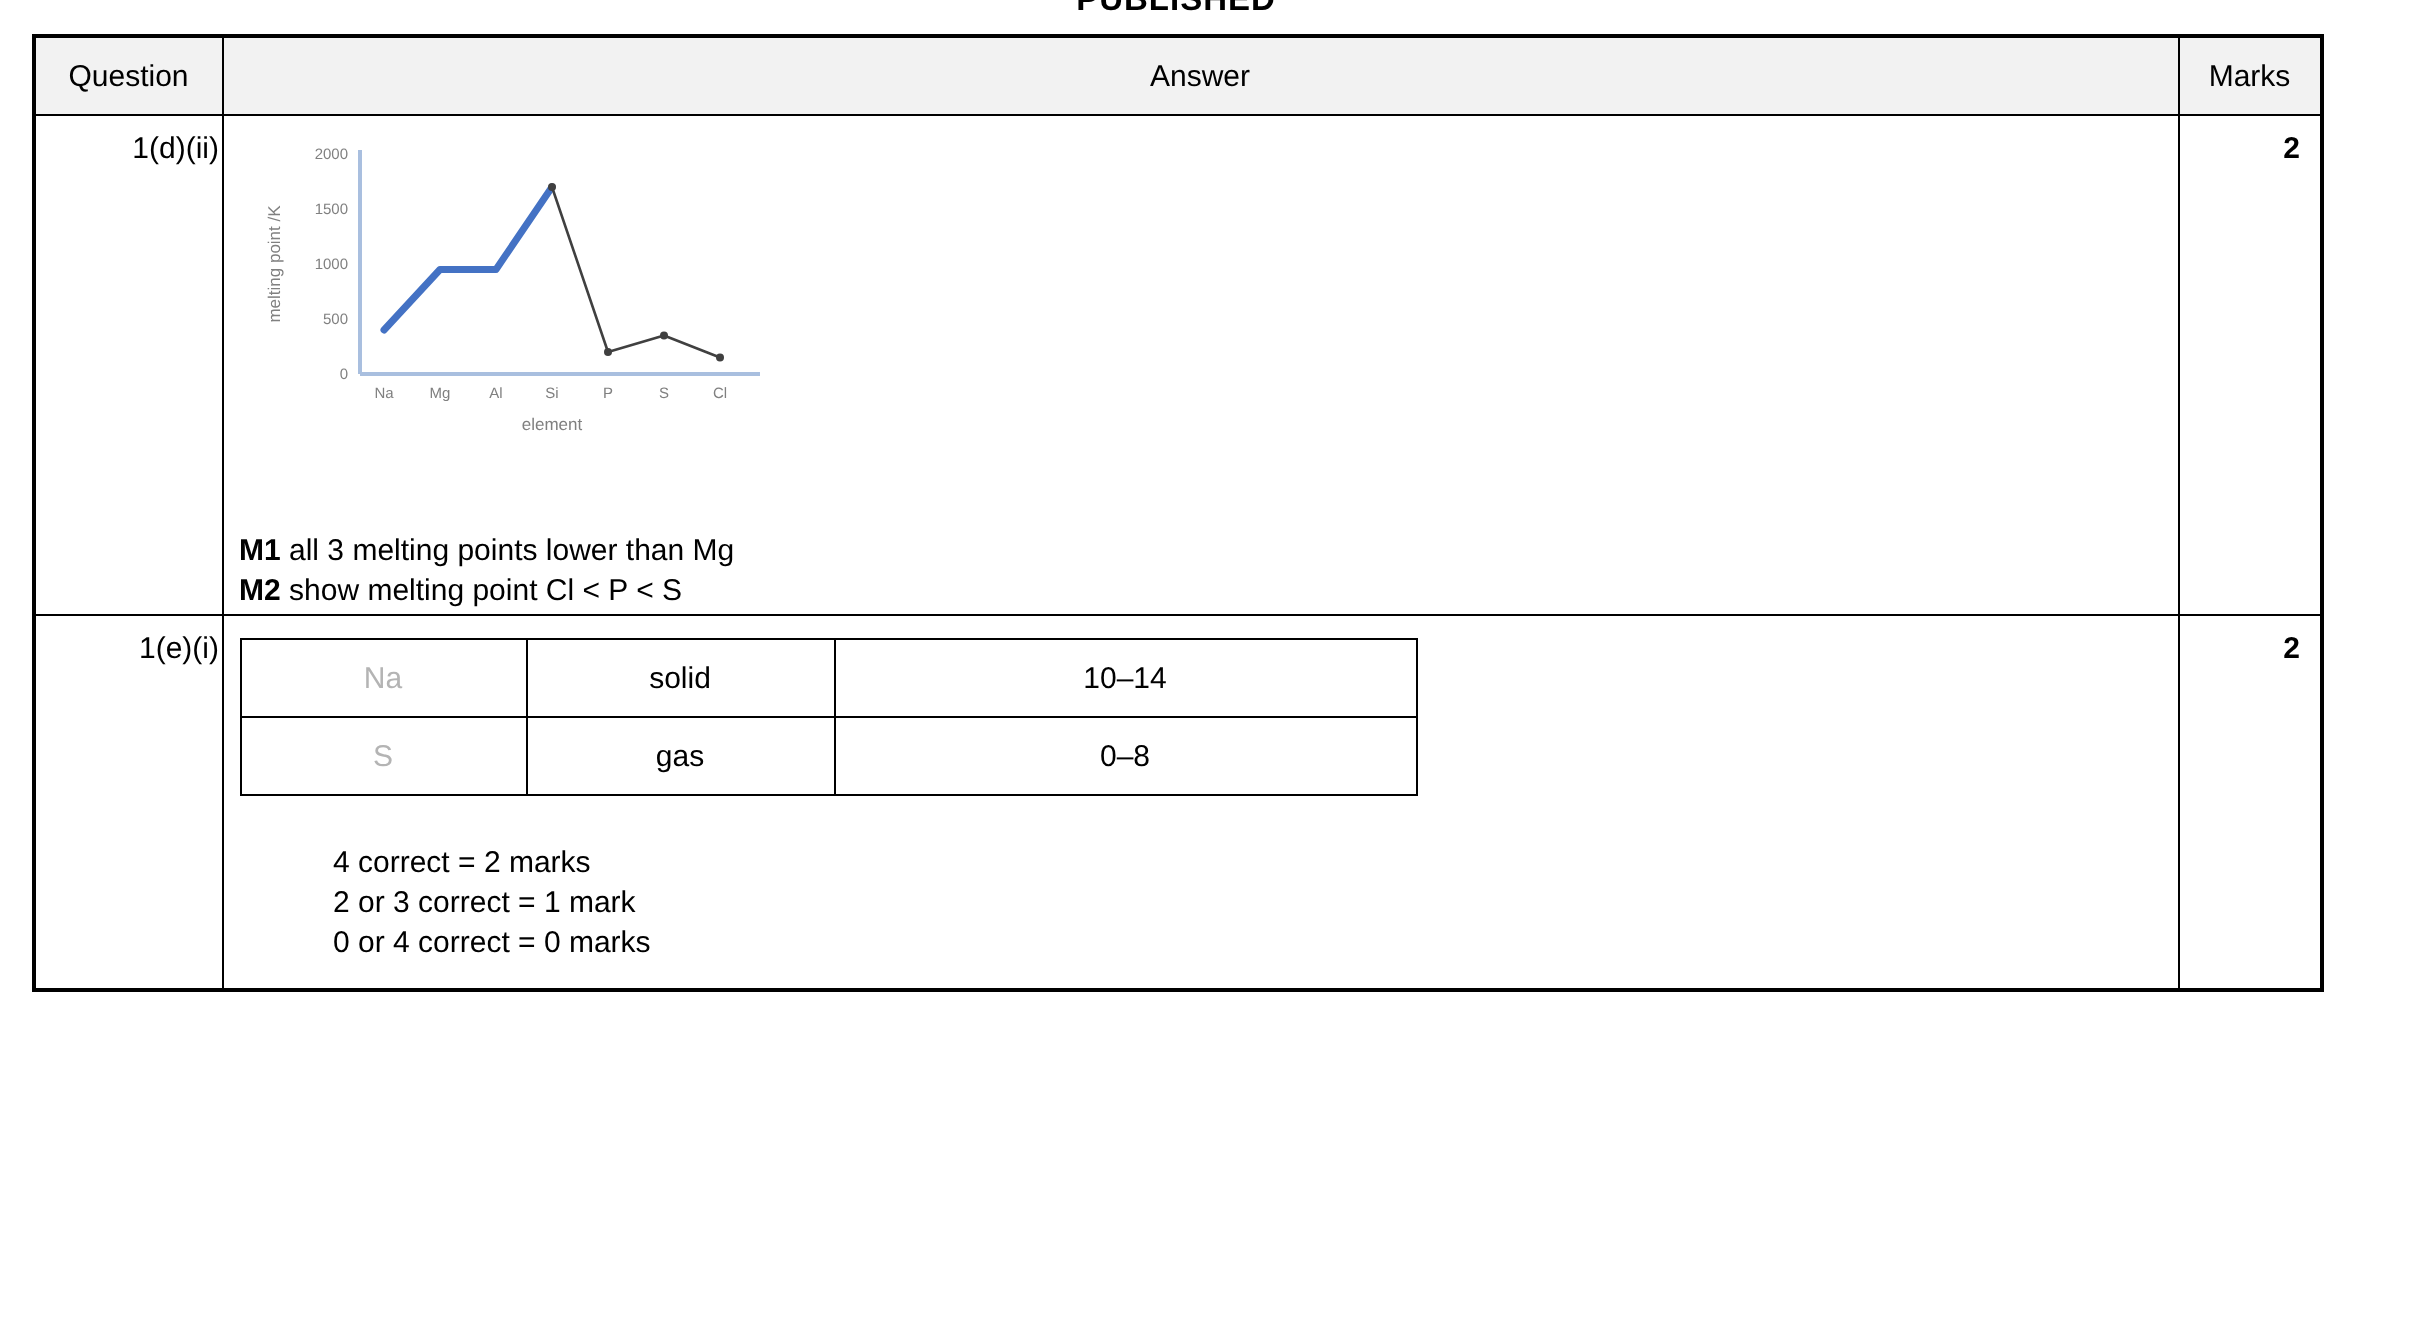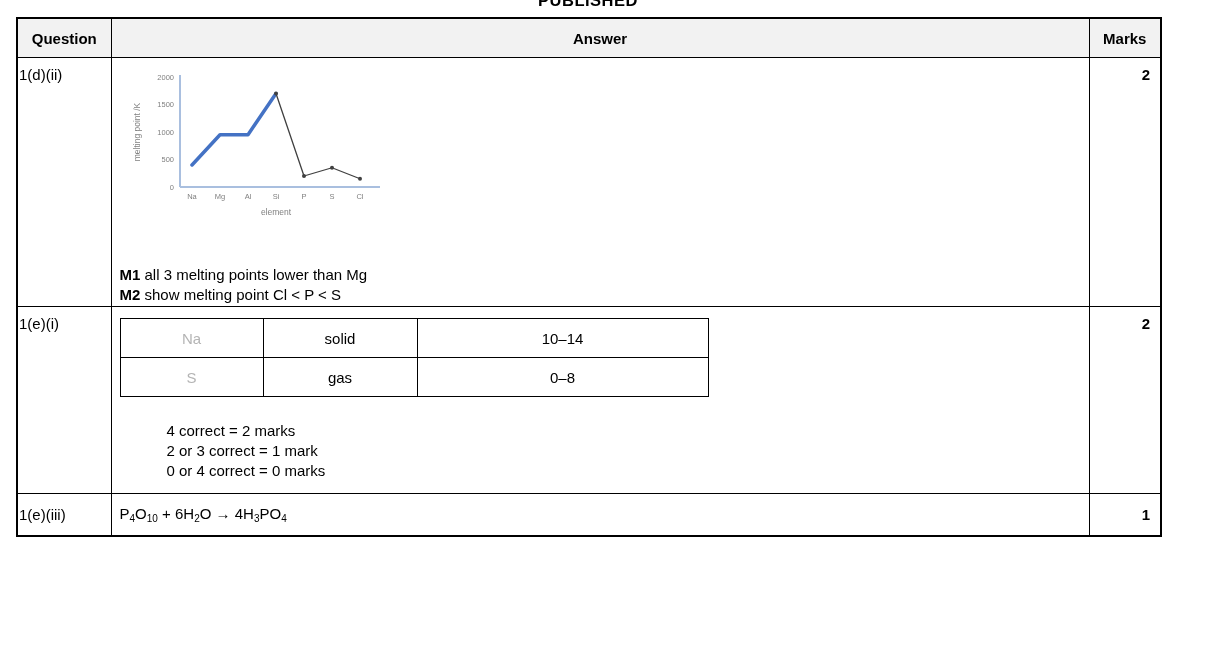--- a/index.html
+++ b/index.html
@@ -12,24 +12,24 @@
     position:absolute;top:-9px;left:16px;width:1144px;
     text-align:center;font-weight:bold;font-size:16.5px;letter-spacing:.5px;
   }
   table.ms{
     position:absolute;left:16px;top:17px;width:1144px;
     border-collapse:collapse;table-layout:fixed;
     border:2px solid #000;
   }
   table.ms th, table.ms td{border:1px solid #000;}
   table.ms thead th{
-    background:#f2f2f2;font-weight:bold;font-size:15px;
+    background:#f2f2f2;font-weight:normal;font-size:15px;
     height:36px;text-align:center;vertical-align:middle;
   }
-  td.q{text-align:left;vertical-align:middle;}
+  td.q{text-align:right;vertical-align:middle;}
   td.m{text-align:right;vertical-align:middle;font-weight:bold;padding-right:10px;}
   td.a{padding-left:8px;vertical-align:middle;}
   tr.tall td.q, tr.tall td.m{vertical-align:top;padding-top:8px;}
   tr.tall td.a{vertical-align:top;}
   .chart-wrap{margin:4px 0 0 8px;}
   .notes{margin-top:29px;line-height:20px;}
   .notes2{margin-top:24px;line-height:20px;margin-left:47px;}
   table.inner{border-collapse:collapse;margin:10px 0 0 0;}
   table.inner td{
     border:1px solid #000;height:36px;text-align:center;vertical-align:middle;
@@ -118,22 +118,17 @@
         <div class="notes2">
           <div>4 correct = 2 marks</div>
           <div>2 or 3 correct = 1 mark</div>
           <div>0 or 4 correct = 0 marks</div>
         </div>
       </td>
       <td class="m">2</td>
     </tr>
 
 
-    <tr>
-      <td class="q" style="height:39px">1(e)(iii)</td>
-      <td class="a">P<span class="sub">4</span>O<span class="sub">10</span> + 6H<span class="sub">2</span>O → 4H<span class="sub">3</span>PO<span class="sub">4</span></td>
-      <td class="m">1</td>
-    </tr>
 
 
 
   </tbody>
 </table>
 
 </body></html>

